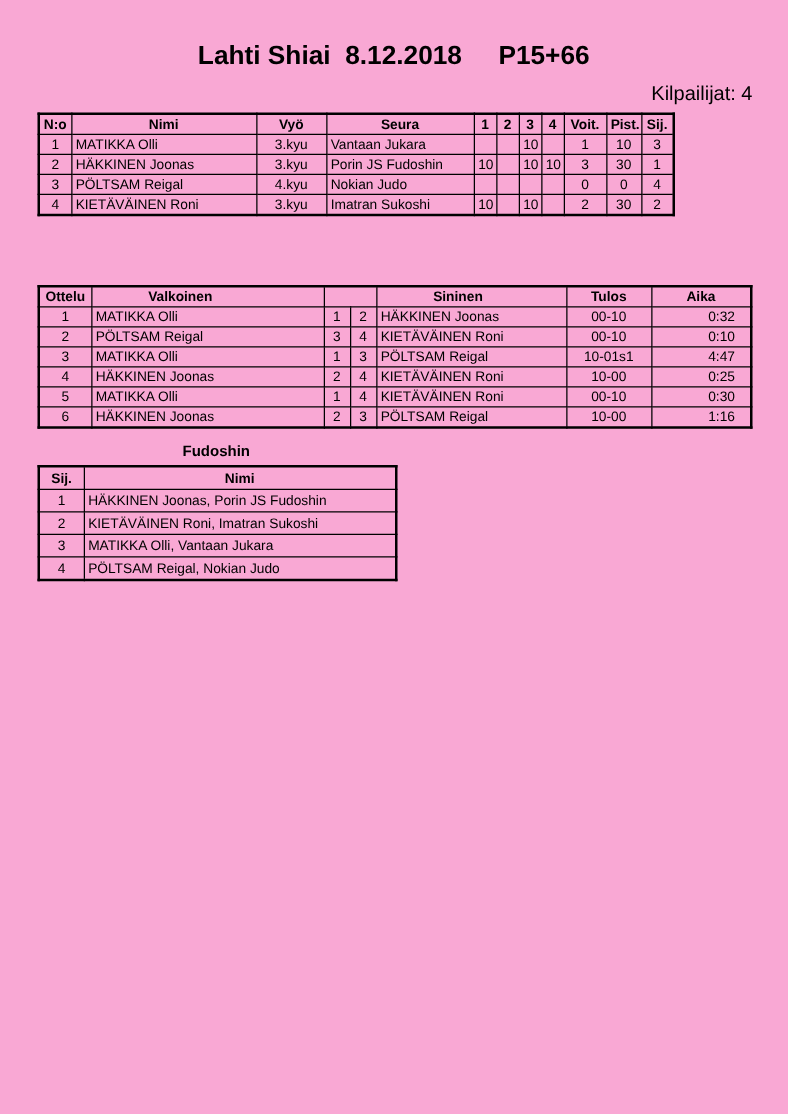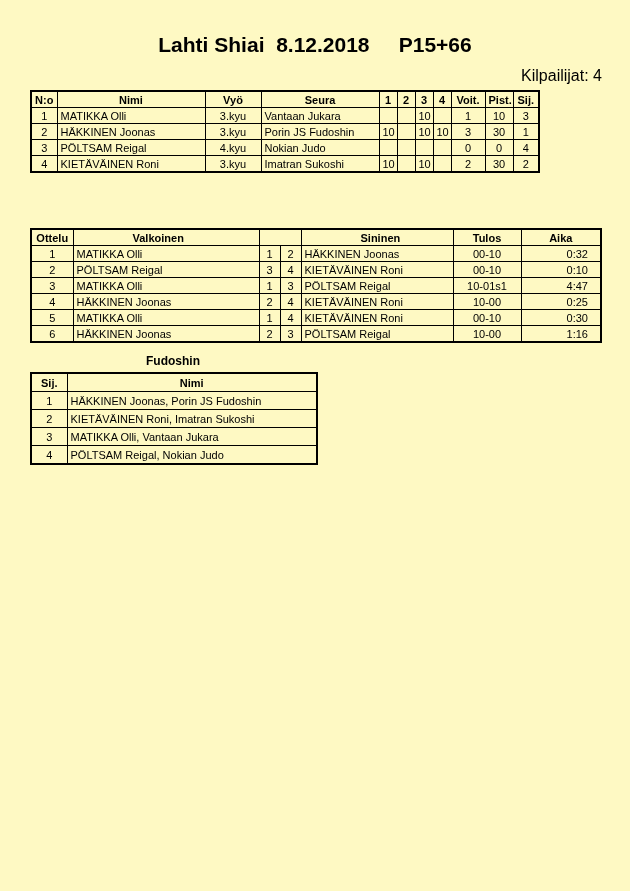--- a/index.html
+++ b/index.html
@@ -1,20 +1,20 @@
 <!DOCTYPE html>
 <html><head>
 <meta charset="utf-8">
 <style>
   html, body { margin: 0; padding: 0; background: #ffffff; }
   .page {
     position: relative;
     width: 630px;
     height: 891px;
-    background: #fef9c3;
+    background: #f9a8d4;
     color: #000000;
     font-family: "Liberation Sans", sans-serif;
     overflow: hidden;
   }
   .title {
     position: absolute;
     top: 33px; left: 0; width: 630px;
     text-align: center;
     font-size: 21px;
     font-weight: bold;
@@ -50,21 +50,21 @@
     padding: 0 3px;
     white-space: nowrap;
     overflow: hidden;
     vertical-align: middle;
   }
   .t3 th, .t3 td { height: 17px; }
   .tbl th { font-weight: bold; text-align: center; }
   td.c { text-align: center; }
   td.l { text-align: left; }
   td.r { text-align: right; padding-right: 12px; }
-  th.h-name { text-align: left; padding-left: 59px; }
+  th.h-name { text-align: left; padding-left: 45px; }
   .bL2 { border-left: 2px solid #000; }
 </style>
 </head>
 <body>
 
 <div class="page">
 
   <div class="title">Lahti Shiai  8.12.2018     P15+66</div>
   <div class="count">Kilpailijat: 4</div>
 

